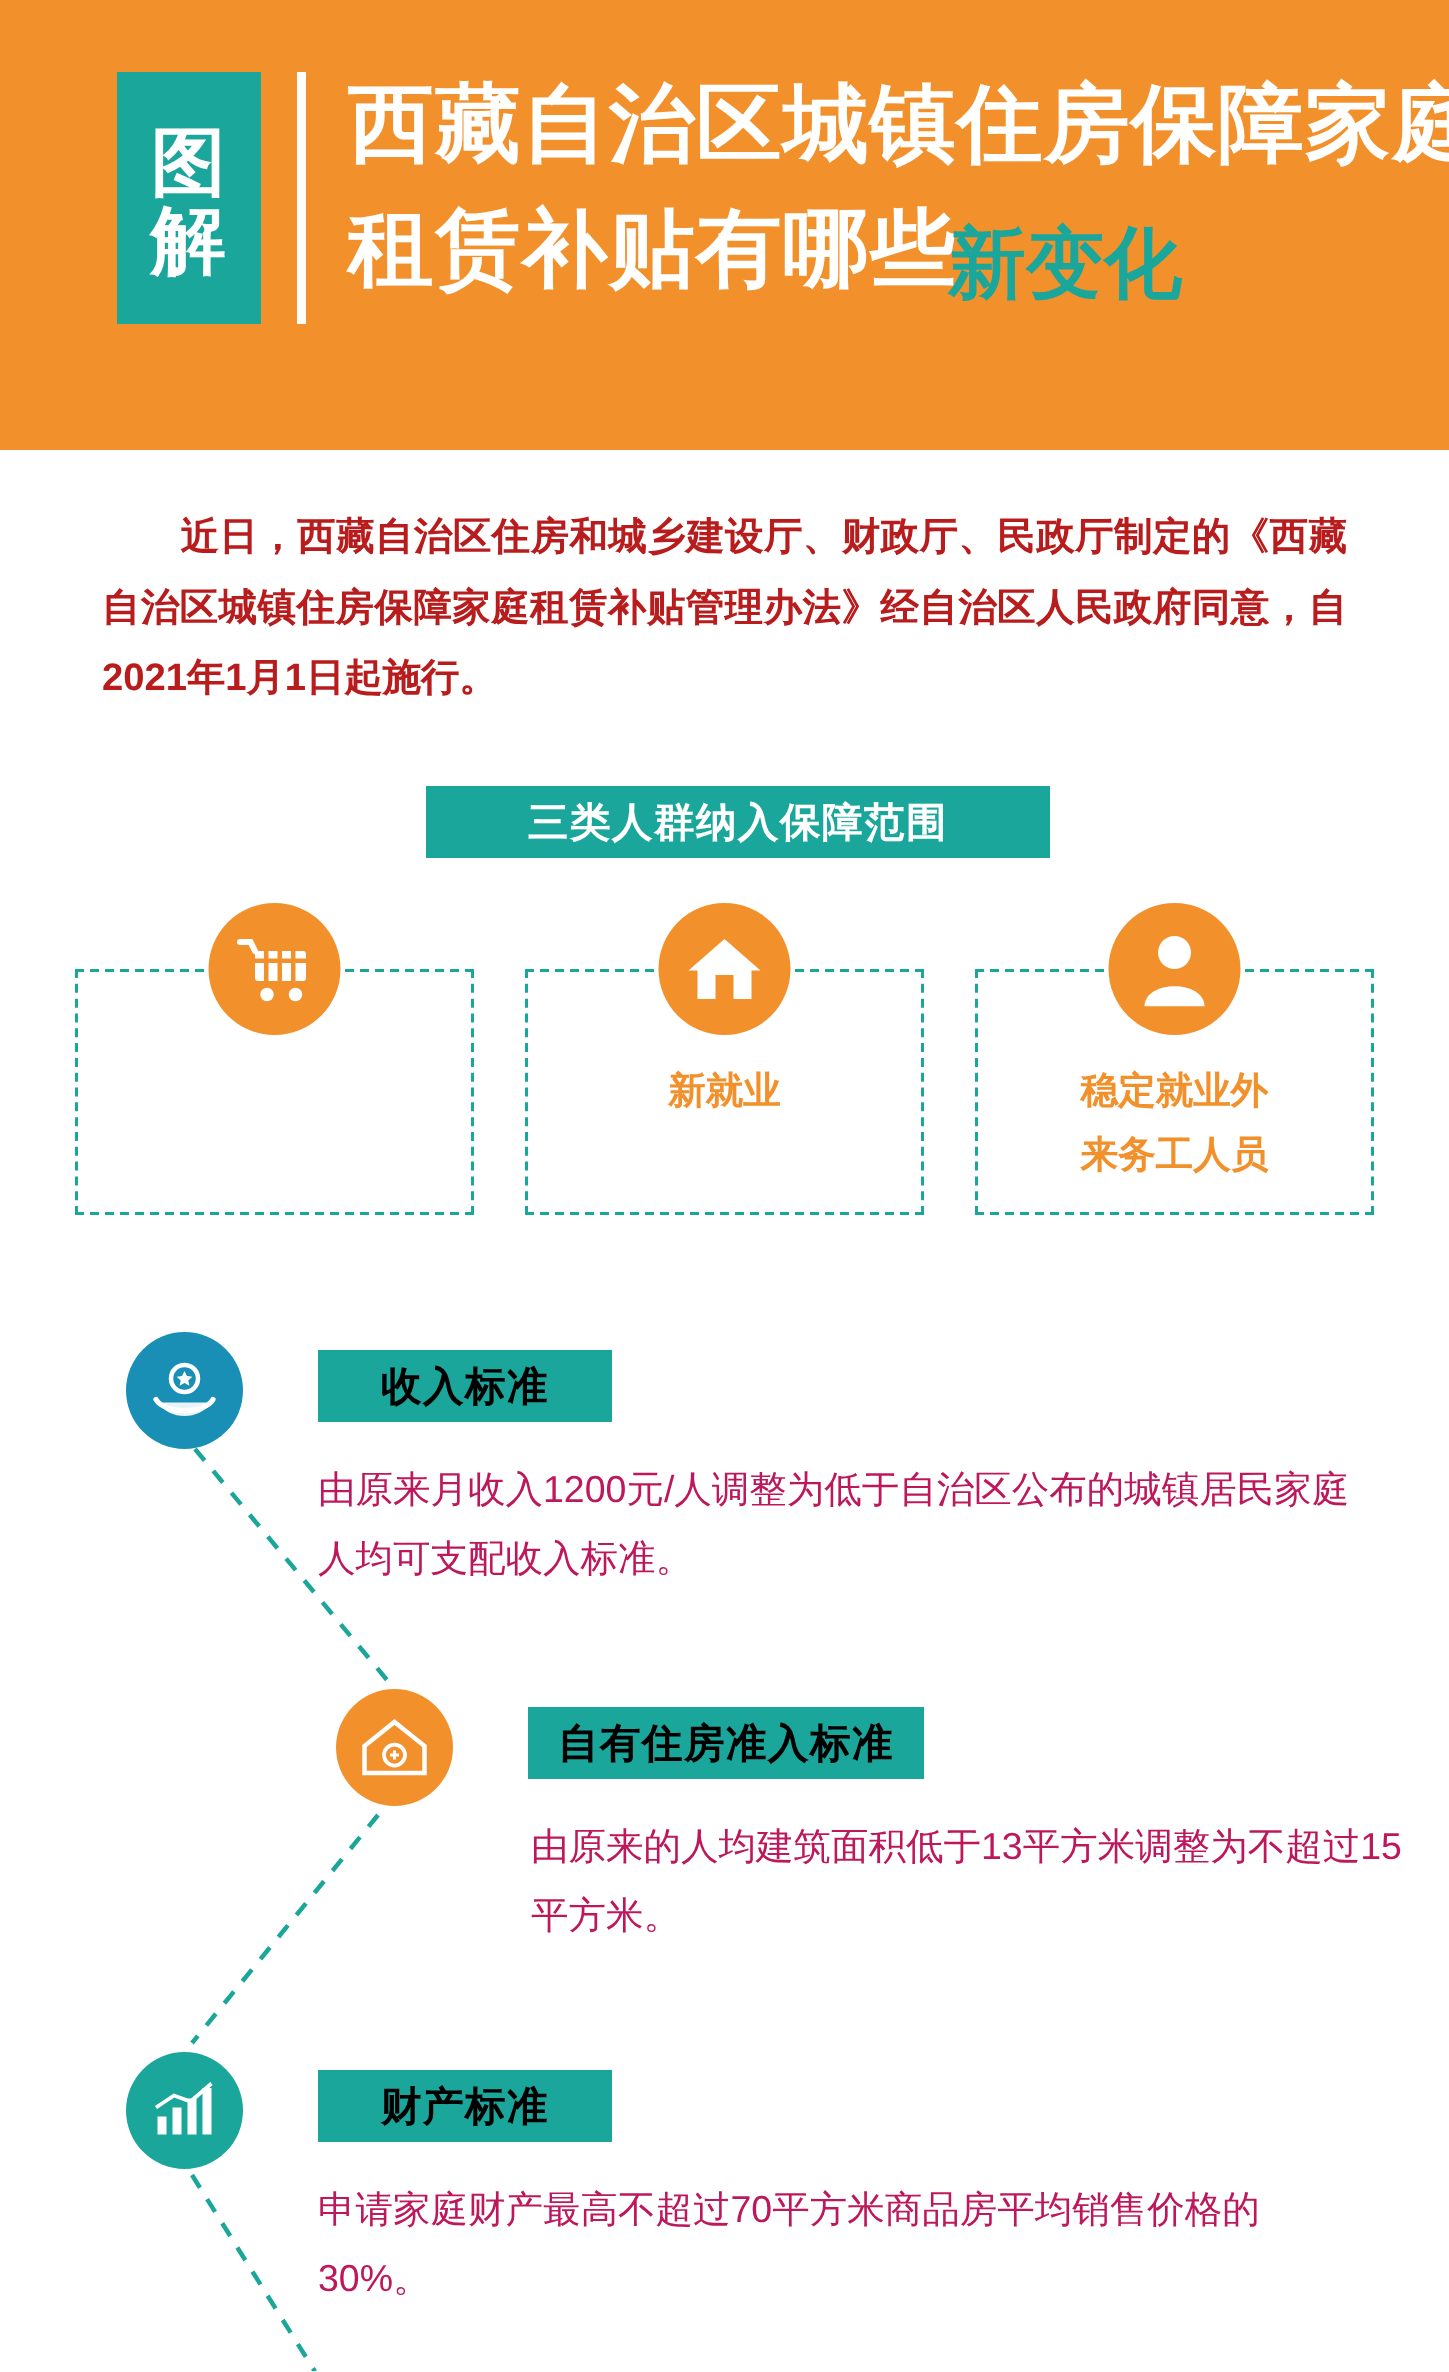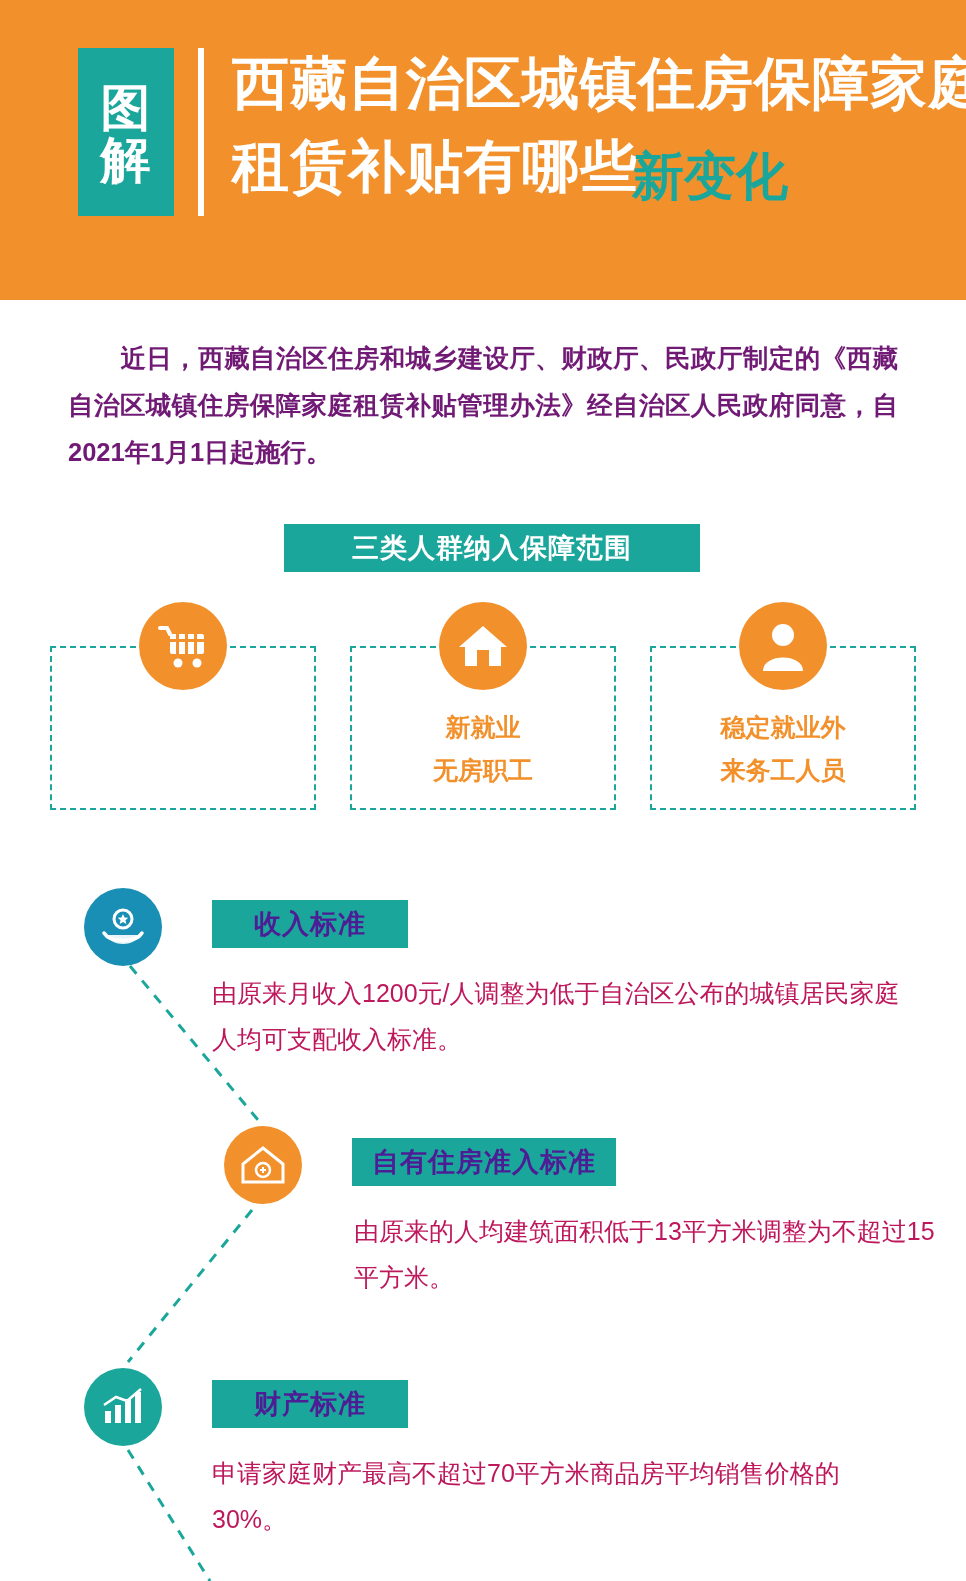--- a/index.html
+++ b/index.html
@@ -81,21 +81,21 @@
     top: 8px;
     margin-left: -6px;
   }
 
   
   .intro {
     position: absolute;
     left: 68px;
     top: 335px;
     width: 830px;
-    color: #701a75;
+    color: #b91c1c;
     font-size: 25.5px;
     font-weight: bold;
     line-height: 1.85;
     text-align: justify;
   }
   .intro .indent { display: inline-block; width: 52px; }
 
   
   .sect-head {
     position: absolute;
@@ -168,21 +168,21 @@
     align-items: center;
     justify-content: center;
   }
   .tl-dot-1 { left: 84px;  top: 888px;  background: #1A8FB5; }
   .tl-dot-2 { left: 224px; top: 1126px; background: #F2912C; }
   .tl-dot-3 { left: 84px;  top: 1368px; background: #1BA69B; }
 
   .tl-head {
     position: absolute;
     background: #1BA69B;
-    color: #4c1d95;
+    color: #000000;
     font-size: 27px;
     font-weight: bold;
     display: flex;
     align-items: center;
     justify-content: center;
     height: 48px;
     letter-spacing: 1px;
     box-sizing: border-box;
   }
   .tl-head-1 { left: 212px; top: 900px;  width: 196px; }
@@ -259,21 +259,20 @@
   <svg width="46" height="50" viewBox="0 0 46 50">
     <circle cx="23" cy="14" r="11" fill="#ffffff"></circle>
     <path d="M3 50 C3 32 43 32 43 50 Z" fill="#ffffff"></path>
   </svg>
 </div>
 
 <div class="cat-label cat-label-1">
 </div>
 <div class="cat-label cat-label-2">
   <div>新就业</div>
-  <div>无房职工</div>
 </div>
 <div class="cat-label cat-label-3">
   <div>稳定就业外</div>
   <div>来务工人员</div>
 </div>
 
 <svg class="dash-path">
   <path d="M130 966 L258 1120" stroke="#1BA69B" stroke-width="3" stroke-dasharray="10 9" fill="none"></path>
   <path d="M252 1210 L128 1362" stroke="#1BA69B" stroke-width="3" stroke-dasharray="10 9" fill="none"></path>
   <path d="M128 1450 L210 1581" stroke="#1BA69B" stroke-width="3" stroke-dasharray="10 9" fill="none"></path>

